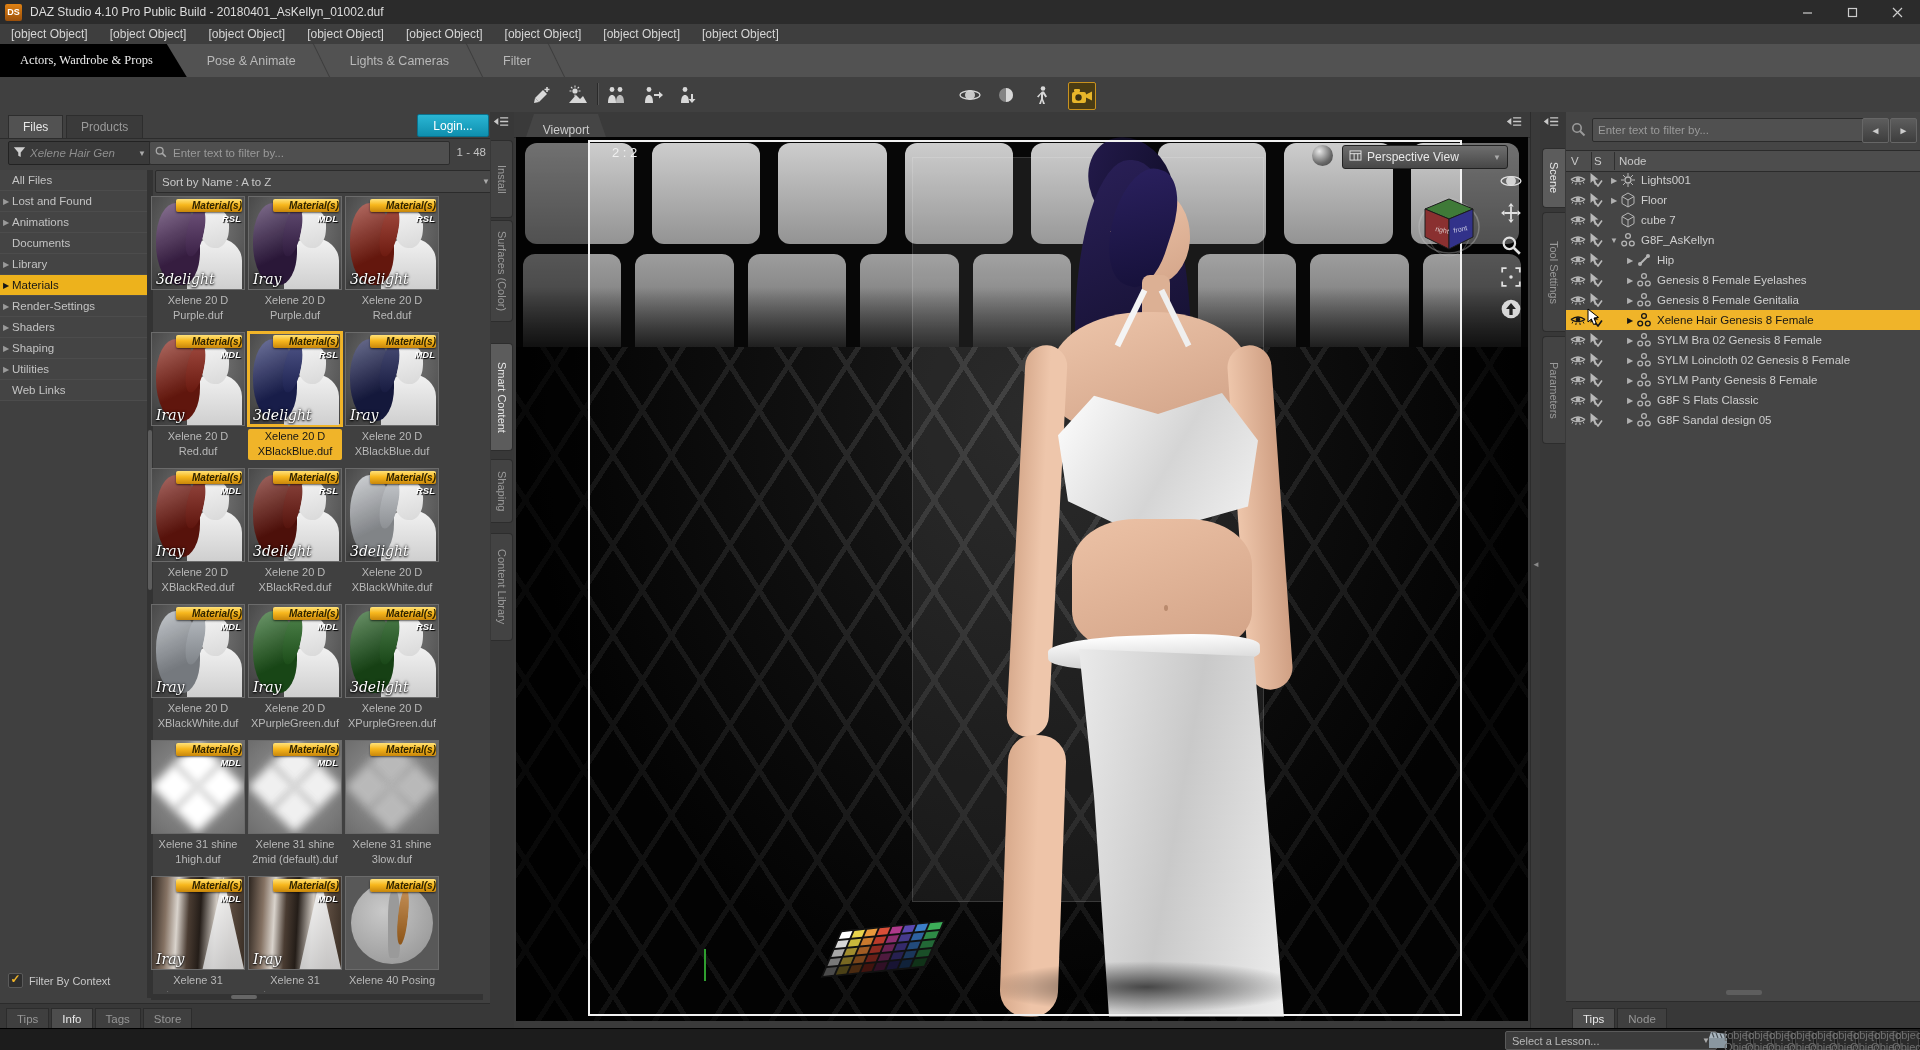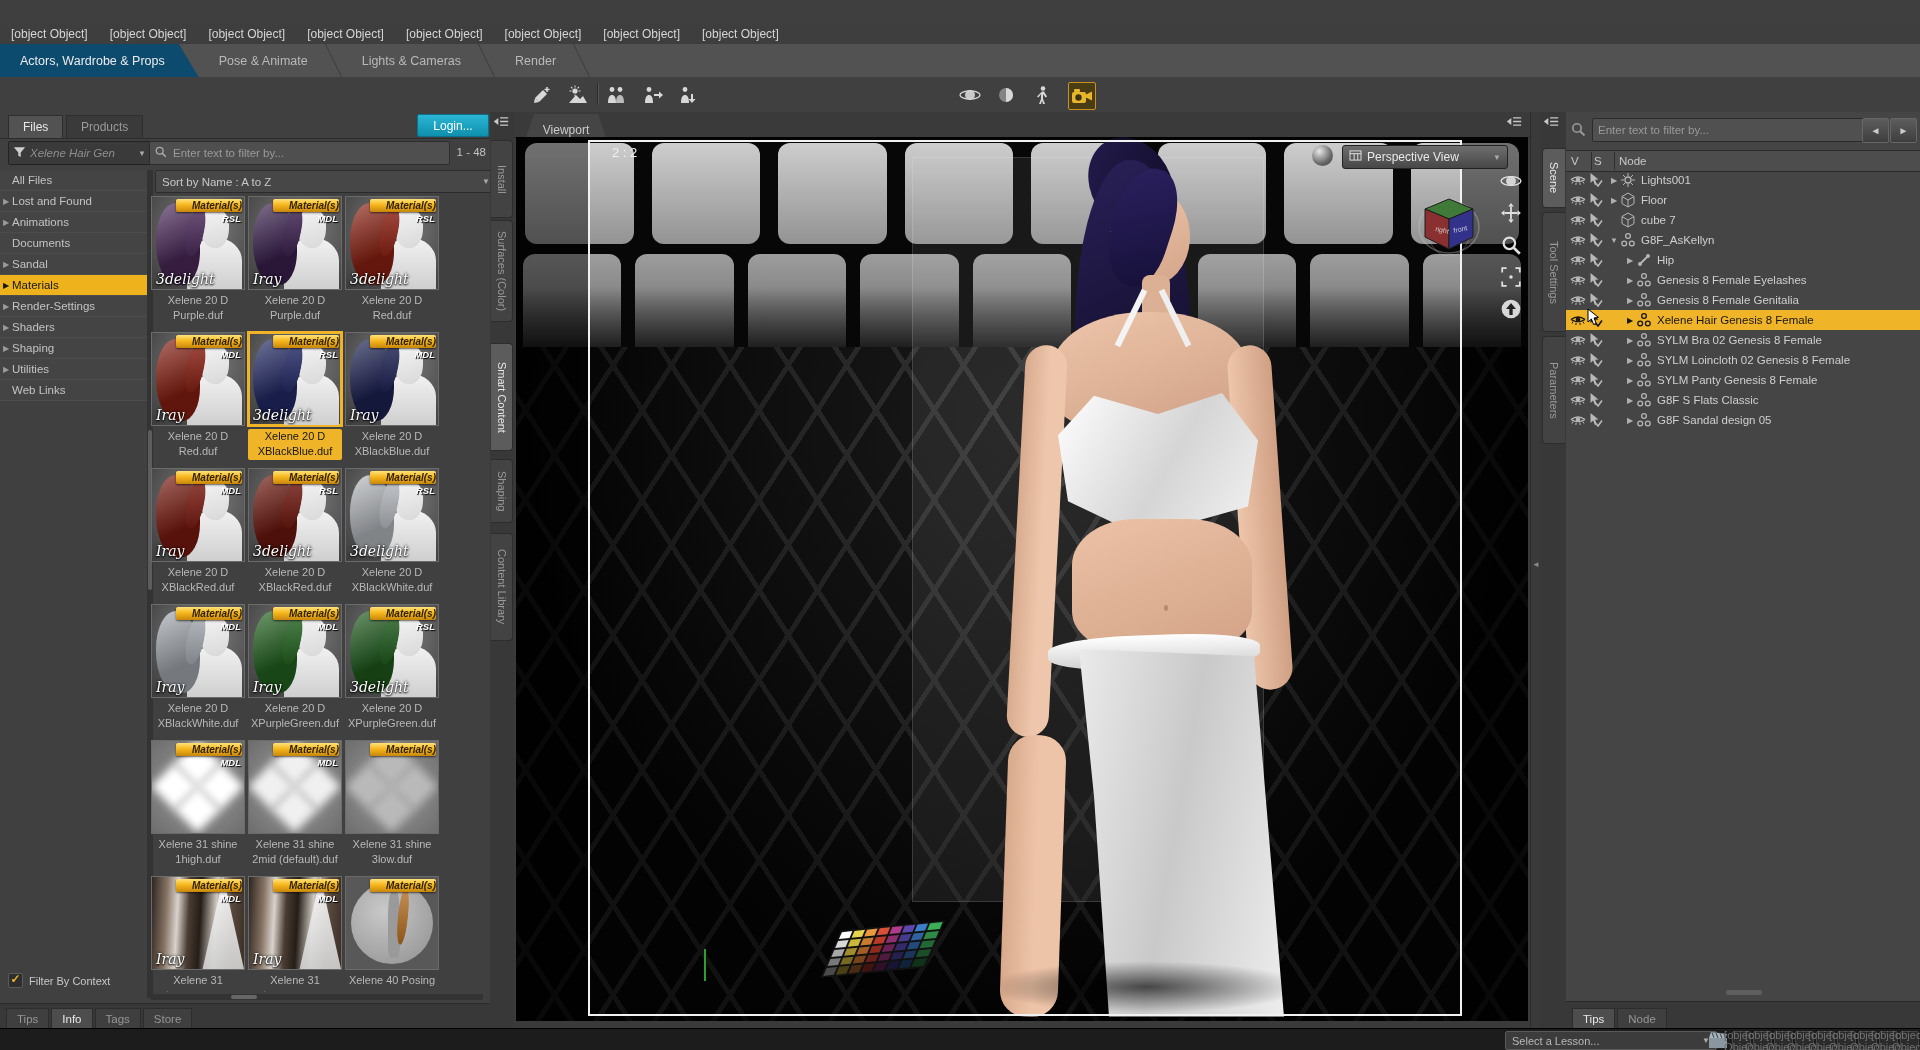--- a/index.html
+++ b/index.html
@@ -23,22 +23,22 @@
            display:flex;align-items:center;border-bottom:1px solid #333;}
   .menu-item{padding:0 11px;color:#d6d6d6;font-size:12px;cursor:default;}
 
   
   .tabbar{position:absolute;left:0;top:44px;width:1920px;height:33px;background:#525252;
           border-bottom:1px solid #2e2e2e;display:flex;}
   .main-tab{position:relative;height:33px;display:flex;align-items:center;justify-content:center;
             padding:0 34px 0 20px;color:#b9b9b9;font-size:12.5px;}
   .main-tab:after{content:'';position:absolute;right:8px;top:-2px;bottom:-2px;width:1px;
                   background:#3c3c3c;transform:skewX(26deg);}
-  .main-tab.active{background:#0c4a6e;color:#ececec;
-                   clip-path:polygon(0 0,calc(100% - 20px) 0,100% 100%,0 100%);}
+  .main-tab.active{background:#000000;color:#ececec;
+                   clip-path:polygon(0 0,calc(100% - 20px) 0,100% 100%,0 100%);font-family:Liberation Serif, serif;}
   .main-tab.active:after{display:none;}
   .brand{position:absolute;right:0;top:40px;width:480px;height:37px;background:#4a4a4a;
          display:flex;align-items:center;overflow:hidden;}
   .brand .swoosh{position:absolute;left:-20px;top:-60px;width:150px;height:150px;border-radius:50%;
                  border:16px solid rgba(255,255,255,.05);}
   .brand-logo{display:flex;align-items:center;margin-left:60px;}
   .brand-name{font-size:20px;font-weight:bold;color:#fff;margin-left:6px;letter-spacing:.5px;}
   .brand-buttons{display:flex;margin-left:14px;gap:2px;}
   .brand-btn{width:64px;height:23px;background:linear-gradient(#5d5d5d,#3e3e3e);
              border:1px solid #6e6e6e;border-radius:2px;color:#ccc;font-size:11.5px;
@@ -239,20 +239,41 @@
   .clapper{position:absolute;left:1708px;top:2px;}
   .lesson-nums{position:absolute;left:1732px;top:2px;display:flex;gap:2px;}
   .num-btn{width:17px;height:17px;background:#2b2b2b;border:1px solid #454545;border-radius:2px;
            color:#707070;font-size:11px;display:flex;align-items:center;justify-content:center;}
 </style>
 </head>
 <body>
 
 <div id="app">
 
+  <div class="titlebar">
+    <div class="app-badge">DS</div>
+    <div class="title-text">DAZ Studio 4.10 Pro Public Build - 20180401_AsKellyn_01002.duf</div>
+    <div class="win-controls">
+      <div class="win-btn">
+        <svg width="11" height="11" viewBox="0 0 11 11">
+            <path d="M1 6h9" stroke="currentColor" stroke-width="1.2"></path>
+          </svg>
+        </div>
+      <div class="win-btn">
+        <svg width="11" height="11" viewBox="0 0 11 11">
+            <rect x="1.5" y="1.5" width="8" height="8" fill="none" stroke="currentColor" stroke-width="1.2"></rect>
+          </svg>
+        </div>
+      <div class="win-btn">
+        <svg width="11" height="11" viewBox="0 0 11 11">
+            <path d="M1 1l9 9M10 1l-9 9" stroke="currentColor" stroke-width="1.2"></path>
+          </svg>
+        </div>
+    </div>
+  </div>
 
   <div class="menubar">
 
   <span class="menu-item">[object Object]</span>
       <span class="menu-item">[object Object]</span>
       <span class="menu-item">[object Object]</span>
       <span class="menu-item">[object Object]</span>
       <span class="menu-item">[object Object]</span>
       <span class="menu-item">[object Object]</span>
       <span class="menu-item">[object Object]</span>
@@ -267,21 +288,21 @@
 
       <div class="main-tab">
         <span>Pose &amp; Animate</span>
       </div>
 
       <div class="main-tab">
         <span>Lights &amp; Cameras</span>
       </div>
 
       <div class="main-tab">
-        <span>Render</span>
+        <span>Filter</span>
       </div>
     </div>
 
   <div class="toolbar">
     <div class="tb-icon" style="left:530px">
       <svg width="22" height="22" viewBox="0 0 22 22">
           <path d="M4 14 L12 6 L16 10 L8 18 Z" fill="currentColor"></path>
           <path d="M8 18 L4 14 L3 19 Z" fill="currentColor"></path>
           <path d="M16 3 v5 M13.5 5.5 h5" stroke="currentColor" stroke-width="1.6"></path>
         </svg>
@@ -394,21 +415,21 @@
           <span>Animations</span>
         </div>
 
         <div class="folder">
           <span class="f-arrow"></span>
           <span>Documents</span>
         </div>
 
         <div class="folder">
           <span class="f-arrow">▶</span>
-          <span>Sandal</span>
+          <span>Library</span>
         </div>
 
         <div class="folder selected">
           <span class="f-arrow">▶</span>
           <span>Materials</span>
         </div>
 
         <div class="folder">
           <span class="f-arrow">▶</span>
           <span>Render-Settings</span>

